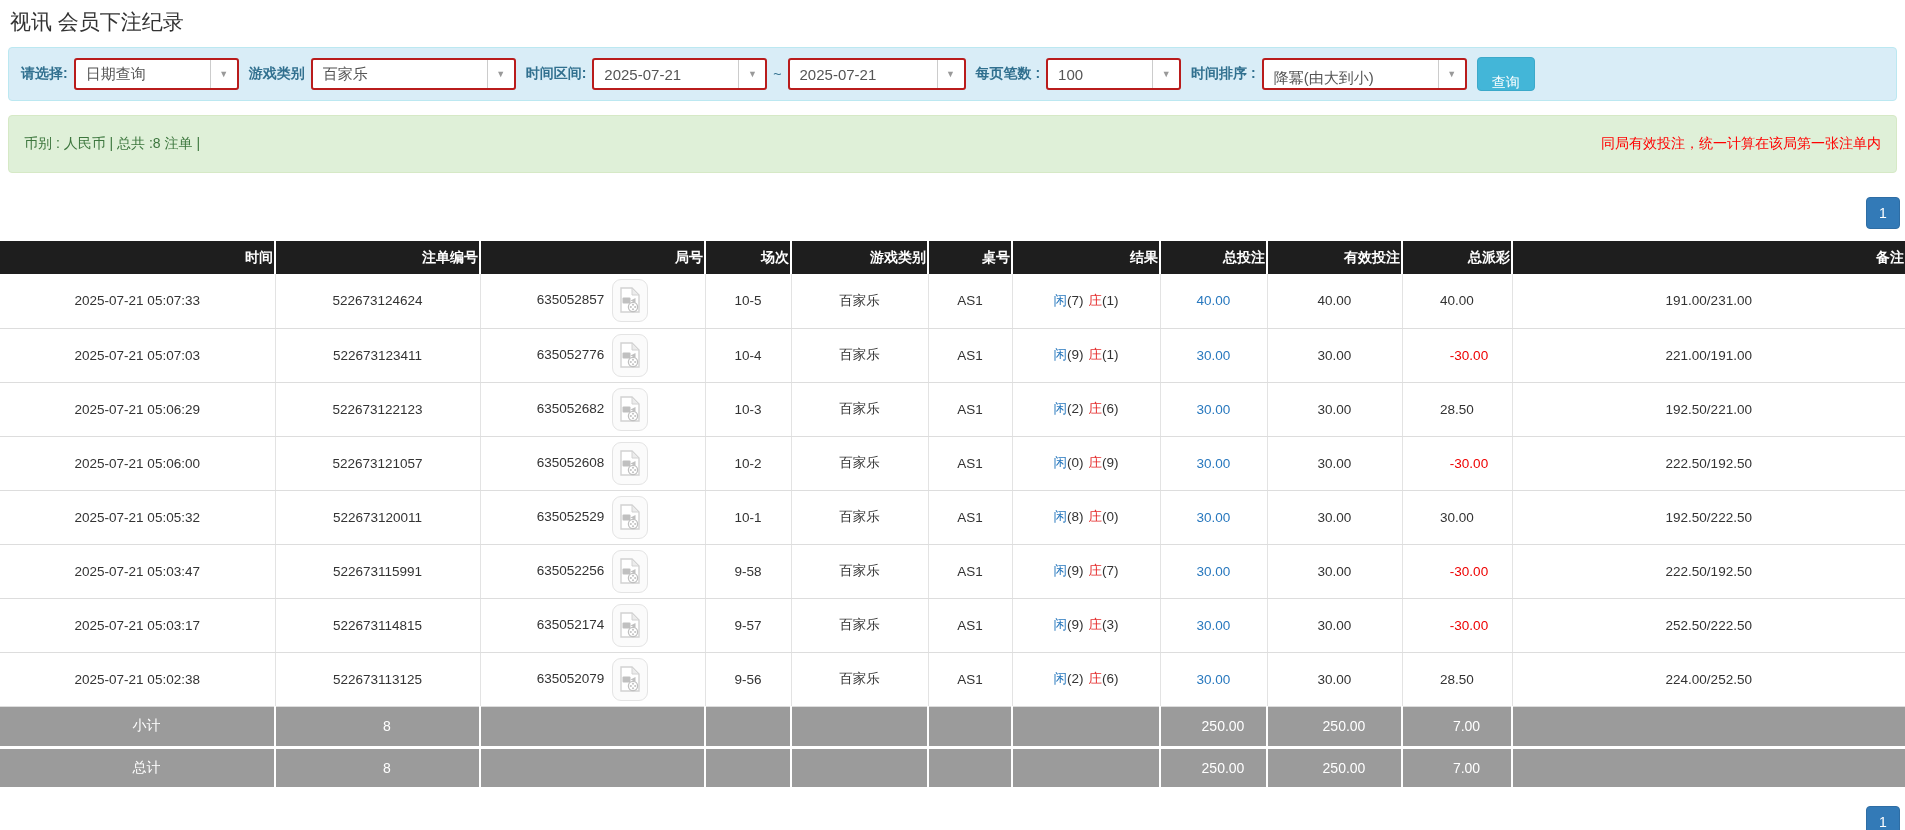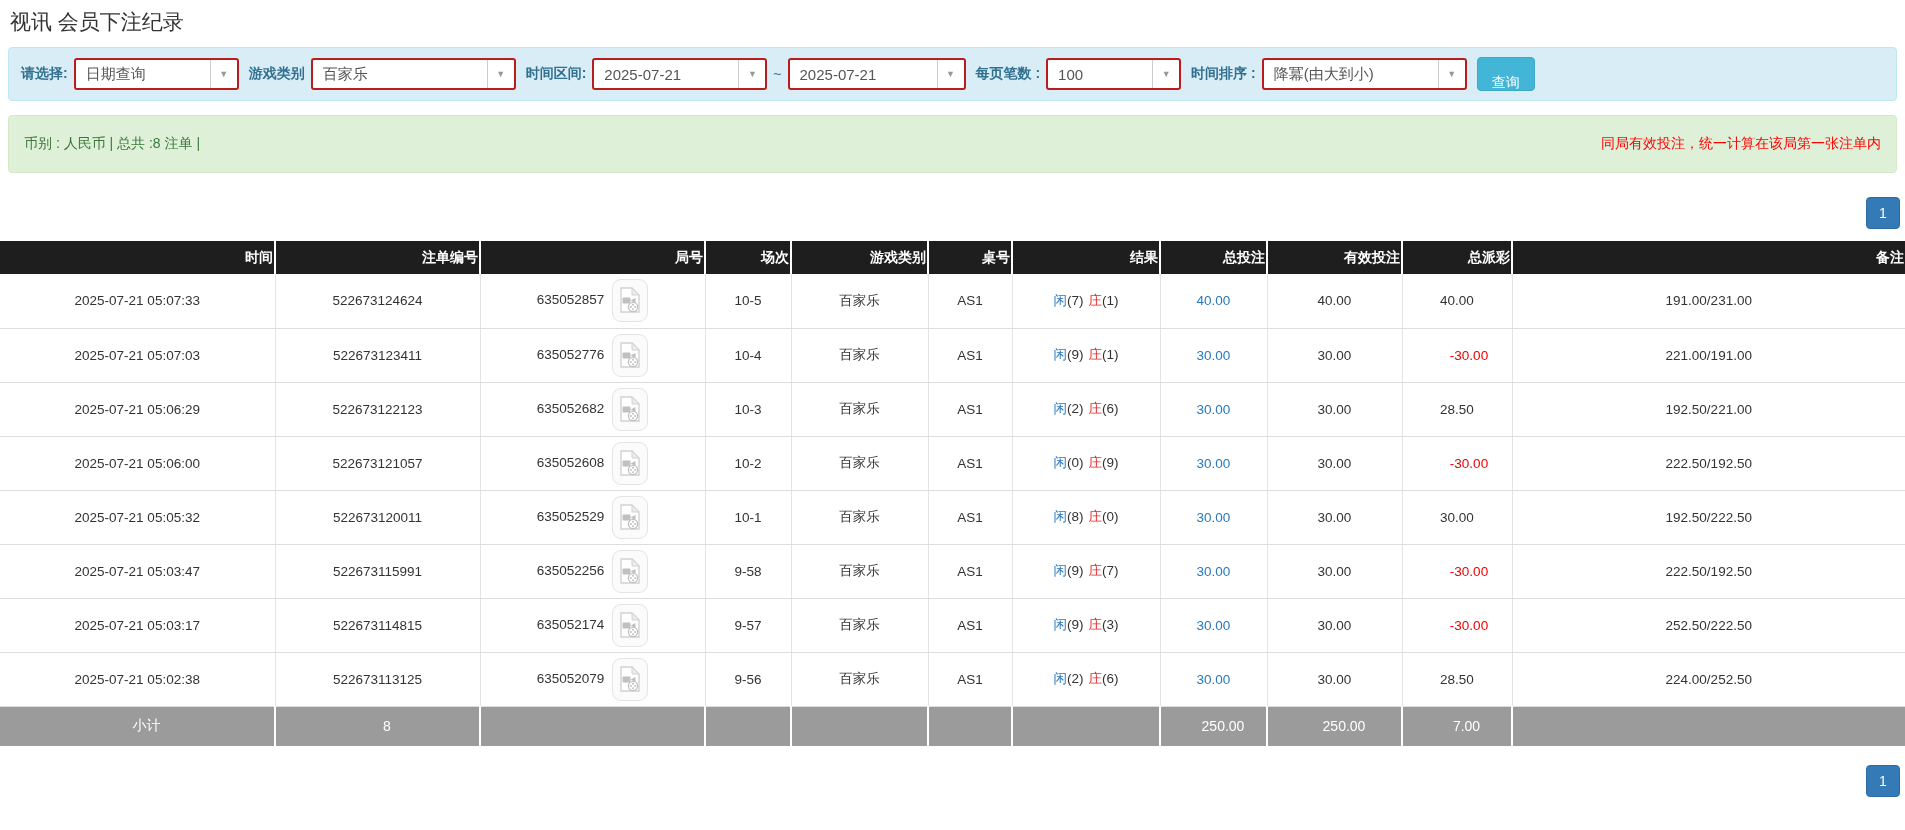--- a/index.html
+++ b/index.html
@@ -25,21 +25,21 @@
     background: #fff; border: 2px solid #b91c1c; border-radius: 3px;
     height: 32px; display: inline-flex; align-items: center; cursor: pointer;
   }
   .sel .val { flex: 1; padding: 0 10px; font-size: 15px; color: #555; overflow: hidden; }
   .sel .caret-box {
     width: 27px; align-self: stretch; border-left: 1px solid #ccc;
     display: flex; align-items: center; justify-content: center;
     color: #999; font-size: 9px;
   }
   .w1 { width: 165px; } .w2 { width: 205px; } .w3 { width: 175px; }
-  .w4 { width: 178px; } .w5 { width: 135px; } .w6 { width: 205px; }
+  .w4 { width: 178px; } .w5 { width: 135px; } .w6 { width: 205px; align-items: flex-end; }
   .tilde { color: #31708f; font-size: 14px; margin: 0 6px; }
   .btn-query {
     background: #43b6d8; border: 1px solid #3ca9ca; color: #fff;
     font-size: 14px; height: 32px; padding: 16px 14px; border-radius: 4px;
     margin-left: 10px; cursor: pointer;
     font-family: "Liberation Sans", "DejaVu Sans", sans-serif;
   }
   
   .summary-bar {
     margin: 14px 8px 0 8px; background: #dff0d8; border: 1px solid #d6e9c6;
@@ -430,18 +430,31 @@
       <td></td>
       <td></td>
       <td></td>
       <td></td>
       <td></td>
       <td>250.00</td>
       <td>250.00</td>
       <td>7.00</td>
       <td></td>
     </tr>
+    <tr>
+      <td>总计</td>
+      <td>8</td>
+      <td></td>
+      <td></td>
+      <td></td>
+      <td></td>
+      <td></td>
+      <td>250.00</td>
+      <td>250.00</td>
+      <td>7.00</td>
+      <td></td>
+    </tr>
   </tfoot>
 </table>
 
 <div class="pager-bottom">
   <div class="page-btn">1</div>
 </div>
 
 </body></html>

